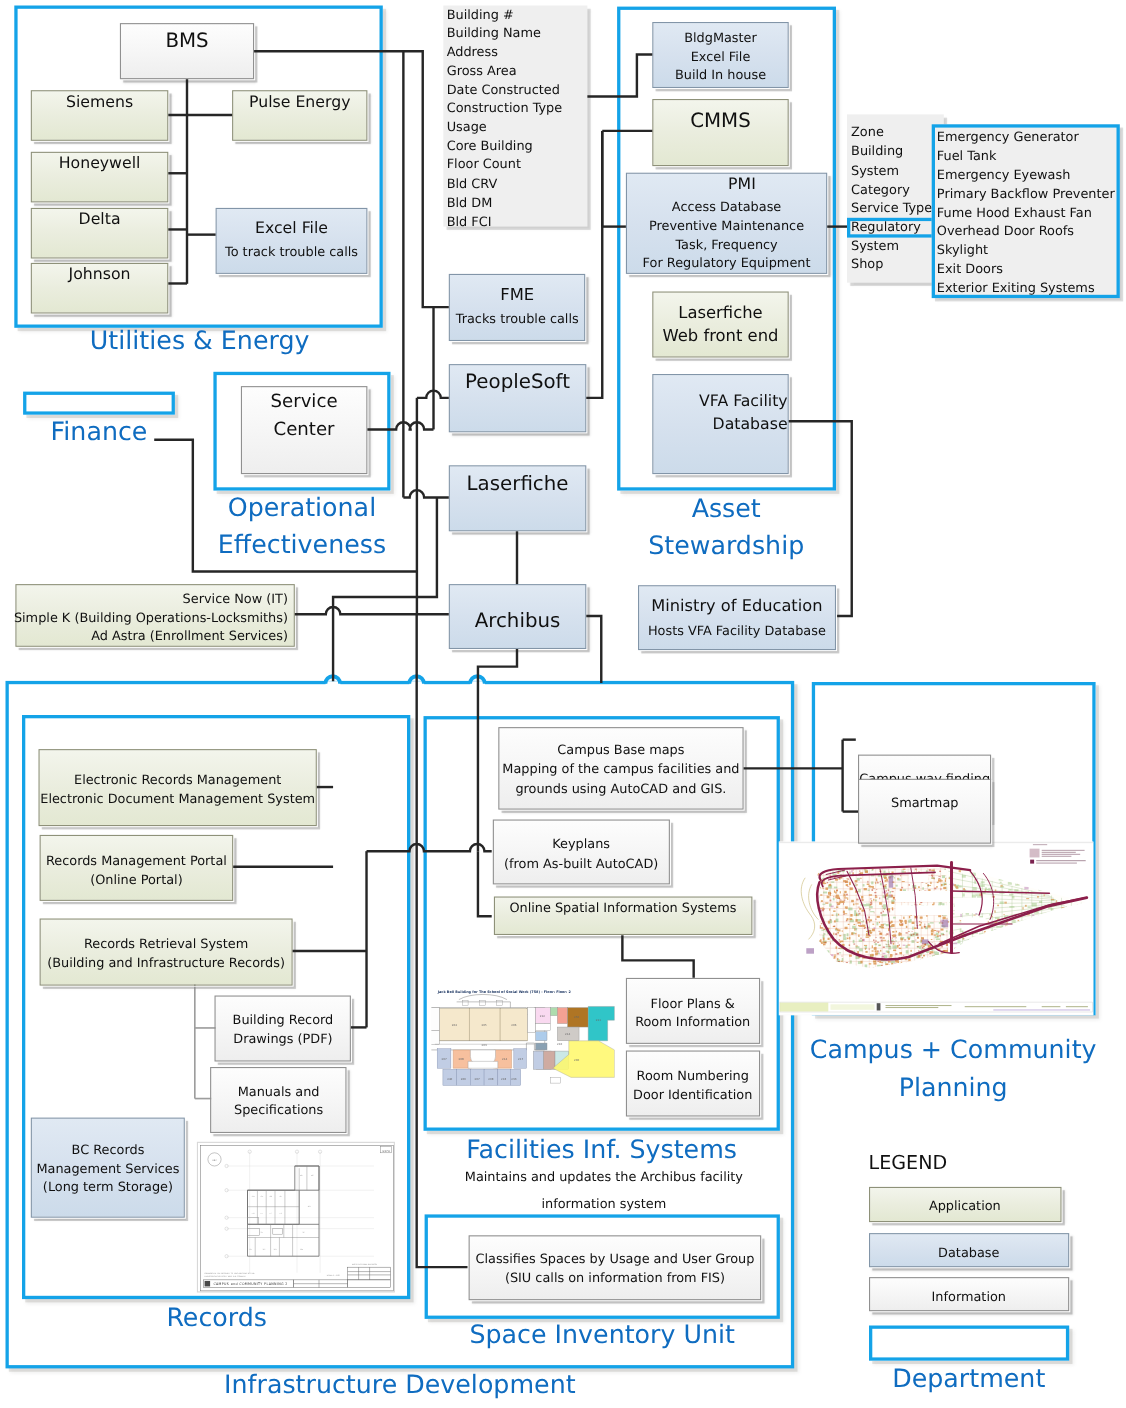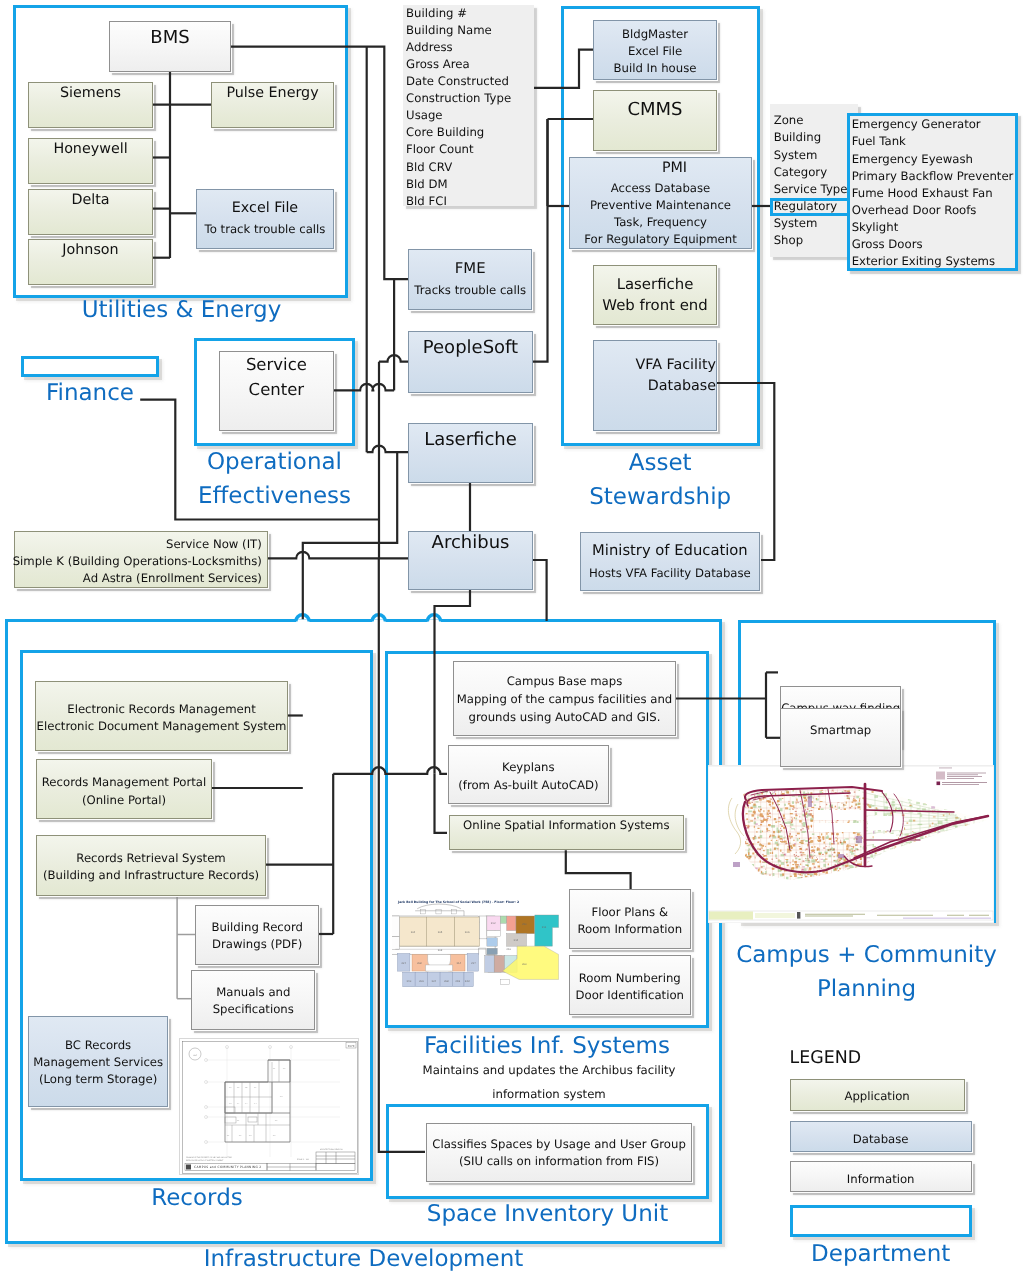--- a/index.html
+++ b/index.html
@@ -111,21 +111,21 @@
   <div class="abs node db" style="left:408px;top:249.2px;width:124.4px;height:61.2px;padding-top:8.3px;">
     <span class="t14" style="margin-bottom:2.5px;">FME</span>
     <span class="t2">Tracks trouble calls</span>
   </div>
   <div class="abs node db" style="left:408px;top:331px;width:125px;height:62px;padding-top:5.0px;">
     <span class="t0">PeopleSoft</span>
   </div>
   <div class="abs node db" style="left:408px;top:423px;width:125px;height:60px;padding-top:5.0px;">
     <span class="t0">Laserfiche</span>
   </div>
-  <div class="abs node db" style="left:408px;top:531px;width:125px;height:59px;padding-top:0;">
+  <div class="abs node db" style="left:408px;top:531px;width:125px;height:59px;padding-top:22px;">
     <span class="t0">Archibus</span>
   </div>
 
   <div class="abs node app" style="left:14px;top:530.7px;width:253.8px;height:57.8px;align-items:flex-end;padding-right:5px;padding-top:3.9px;">
     <span class="t2">Service Now (IT)</span>
     <span class="t2">Simple K (Building Operations-Locksmiths)</span>
     <span class="t2">Ad Astra (Enrollment Services)</span>
   </div>
 
   <div class="abs dept" style="left:560.5px;top:6px;width:199.3px;height:439.9px;"></div>
@@ -172,21 +172,21 @@
       <div>Shop</div>
     </div>
   <div class="abs flat" style="left:846.5px;top:113.4px;width:171.4px;height:157.2px;padding:0 0 0 2.2px;border:3px solid #14A3E8;">
       <div>Emergency Generator</div>
       <div>Fuel Tank</div>
       <div>Emergency Eyewash</div>
       <div>Primary Backflow Preventer</div>
       <div>Fume Hood Exhaust Fan</div>
       <div>Overhead Door Roofs</div>
       <div>Skylight</div>
-      <div>Gross Doors</div>
+      <div>Exit Doors</div>
       <div>Exterior Exiting Systems</div>
     </div>
 
   <div class="abs dept" style="left:4.8px;top:619.2px;width:717.2px;height:624.5px;"></div>
   <div class="abs dept-label" style="left:5px;top:1241.7px;width:717px;">Infrastructure Development</div>
 
   <div class="abs dept" style="left:20.2px;top:650px;width:352.4px;height:530.6px;"></div>
   <div class="abs dept-label" style="left:20px;top:1180.8px;width:354px;">Records</div>
 
   <div class="abs node app" style="left:35.4px;top:680.8px;width:252.3px;height:70.7px;padding-top:18.9px;">

